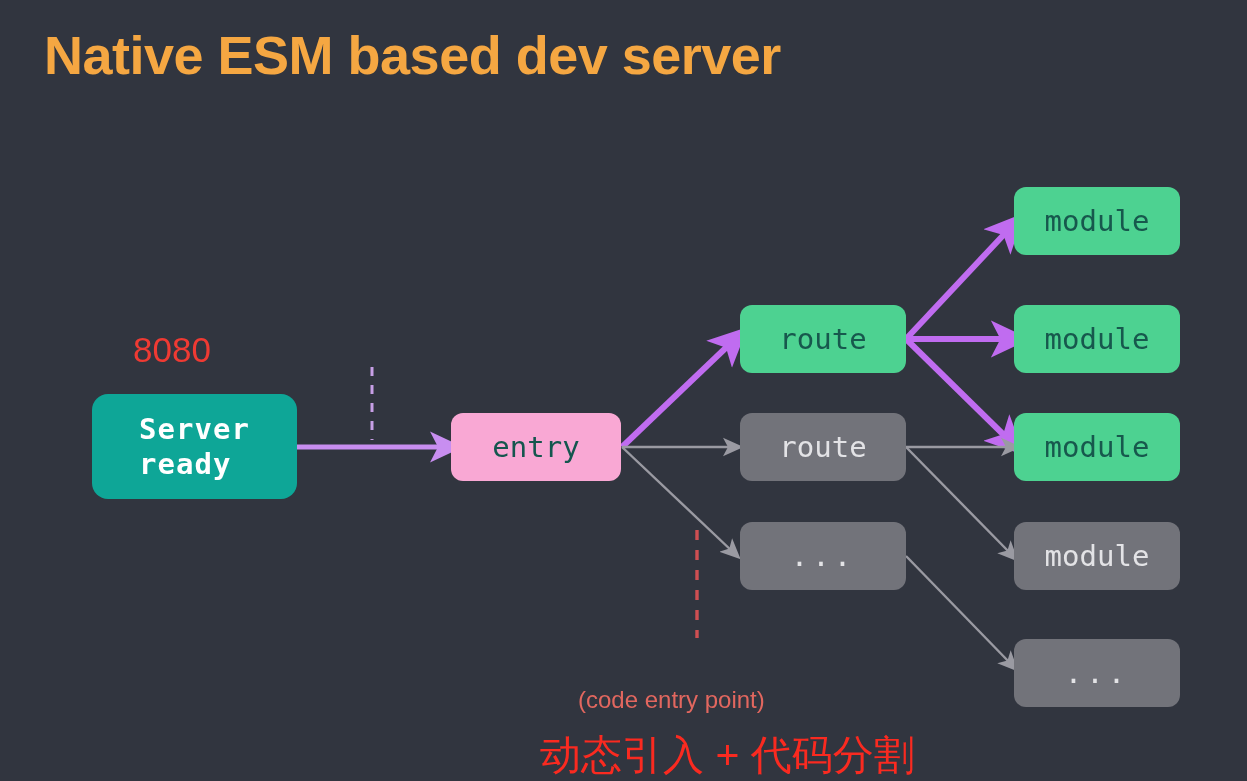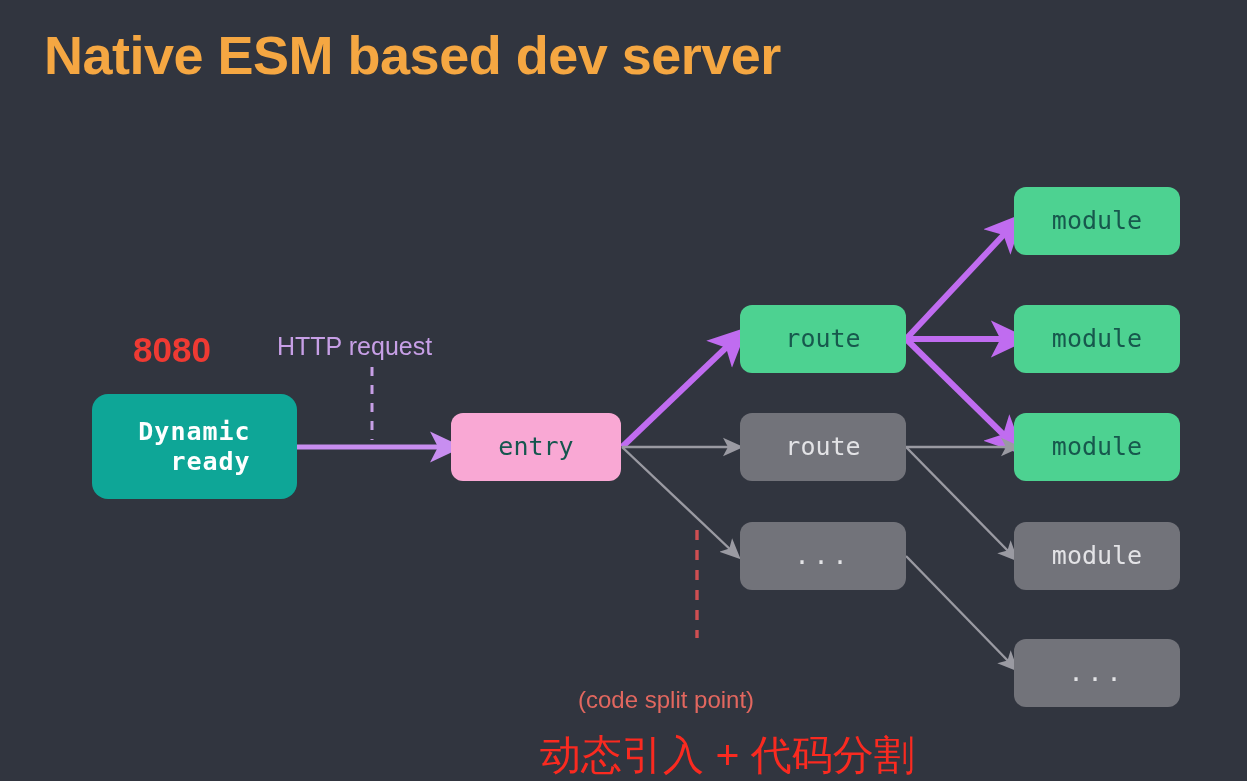--- a/index.html
+++ b/index.html
@@ -32,22 +32,22 @@
     letter-spacing: -0.5px;
     white-space: nowrap;
   }
   .node {
     position: absolute;
     display: flex;
     align-items: center;
     justify-content: center;
     border-radius: 12px;
     font-family: "DejaVu Sans Mono", "Liberation Mono", monospace;
-    font-size: 25px;
-    text-align: right;
+    font-size: 29px;
+    text-align: left;
     line-height: 1.18;
     box-sizing: border-box;
   }
   .node-server {
     background: #0ea697;
     color: #ffffff;
     font-weight: bold;
     border-radius: 16px;
     letter-spacing: 1px;
   }
@@ -68,21 +68,20 @@
   }
   .label {
     position: absolute;
     white-space: pre;
   }
   .label-port {
     font-size: 35px;
     color: #ef3a33;
     left: 133px;
     top: 330px;
-    font-weight: bold;
   }
   .label-http {
     font-size: 25px;
     color: #c79fe6;
     left: 277px;
     top: 332px;
   }
   .label-dyn {
     font-size: 24px;
     color: #e2675f;
@@ -137,25 +136,24 @@
     <line x1="906" y1="339" x2="1010" y2="441" stroke="#c06cf0" stroke-width="6" marker-end="url(#arrowP)"></line>
 
     <line x1="906" y1="447" x2="1011" y2="447" stroke="#9a9aa2" stroke-width="2.4" marker-end="url(#arrowG)"></line>
 
     <line x1="906" y1="447" x2="1011" y2="554" stroke="#9a9aa2" stroke-width="2.4" marker-end="url(#arrowG)"></line>
 
     <line x1="906" y1="556" x2="1011" y2="664" stroke="#9a9aa2" stroke-width="2.4" marker-end="url(#arrowG)"></line>
   </svg>
 
   <div class="label label-port">8080</div>
-  <div class="label label-http">HTTP request</div>
-  <div class="label label-dyn"><br><span>(code split point)</span></div>
+  <div class="label label-dyn"><br><span>(code entry point)</span></div>
   <div class="label label-cn">动态引入 + 代码分割</div>
 
-  <div class="node node-server" style="left: 92px; top: 394px; width: 205px; height: 105px; white-space: pre;">Dynamic
+  <div class="node node-server" style="left: 92px; top: 394px; width: 205px; height: 105px; white-space: pre;">Server
 ready</div>
 
   <div class="node node-entry" style="left:451px; top:413px; width:170px; height:68px;">entry</div>
 
   <div class="node node-green" style="left:740px; top:305px; width:166px; height:68px;">route</div>
 
   <div class="node node-grey" style="left:740px; top:413px; width:166px; height:68px;">route</div>
 
   <div class="node node-grey dots" style="left:740px; top:522px; width:166px; height:68px;">...</div>
 

